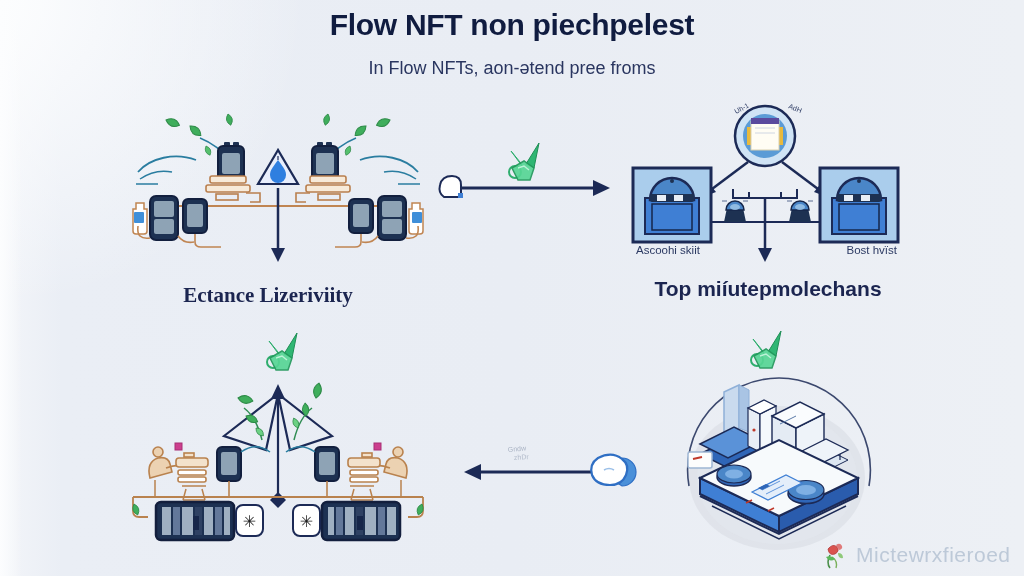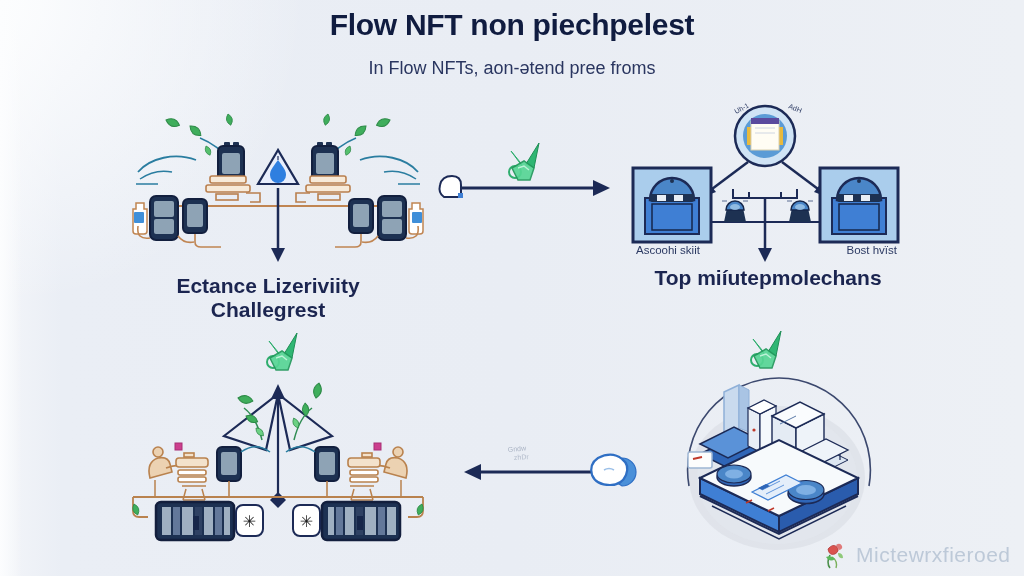--- a/index.html
+++ b/index.html
@@ -10,22 +10,22 @@
       radial-gradient(circle at 0% 0%, #fcfdfe 0%, rgba(252,253,254,0) 26%),
       linear-gradient(90deg,#f3f5f9 0%,#eaeef5 6%,#e9edf4 50%,#edf0f5 100%);
   }
   .edge-fade{position:absolute;left:0;top:0;width:22px;height:100%;
     background:linear-gradient(90deg,#fcfdfe,rgba(252,253,254,0));}
   .title-block{position:absolute;left:0;top:8px;width:100%;text-align:center;}
   .title{font-size:30px;font-weight:bold;color:#101c40;letter-spacing:-0.3px;}
   .subtitle{margin-top:14px;font-size:18px;font-weight:500;color:#2a3660;line-height:24px;}
   .diagram-label{position:absolute;width:280px;text-align:center;
     font-size:21px;font-weight:bold;color:#1b2550;line-height:24px;}
-  .label-left{left:128px;top:274px;}
-  .label-right{left:628px;top:266px;}
+  .label-left{left:128px;top:283px;font-family:Liberation Serif, serif;}
+  .label-right{left:628px;top:277px;}
   .watermark{position:absolute;left:824px;top:541px;display:flex;align-items:center;gap:6px;}
   .watermark-text{font-size:21px;font-weight:500;color:#bdc9d8;letter-spacing:.5px;}
   svg.canvas{position:absolute;left:0;top:0;}
   text{font-family:"Liberation Sans",sans-serif;}
 </style>
 </head>
 <body>
 
 <div class="stage">
   <div class="edge-fade"></div>
@@ -303,21 +303,20 @@
         <polygon points="752,492 786,475 802,483 768,500" fill="#e4eefa" stroke="#3f7fd4" stroke-width="1.2"></polygon>
         <path d="M762,490 l18,-9 M766,494 l18,-9" stroke="#3f7fd4" stroke-width="0.8"></path>
         <polygon points="758,488 766,484 770,486 762,490" fill="#2f66b8"></polygon>
       </g>
       <path d="M746,503 l6,-3 M768,511 l6,-3" stroke="#c0392b" stroke-width="1.6"></path>
     </g>
   </svg>
 
   <div class="diagram-label label-left">
     <div>Ectance Lizeriviity</div>
-    <div>Challegrest</div>
   </div>
   <div class="diagram-label label-right">
     <div>Top miíutepmolechans</div>
   </div>
 
   <div class="watermark">
     <svg width="26" height="28" viewBox="0 0 26 28">
       <path d="M6,14 q-4,8 0,13" fill="none" stroke="#4a8f4a" stroke-width="1.6"></path>
       <path d="M8,16 q6,4 4,11" fill="none" stroke="#7ab05c" stroke-width="1.4"></path>
       <path d="M4,8 q5,-6 9,-2 q3,4 -2,7 q-6,2 -7,-5 z" fill="#d9534f" stroke="#b23b3b" stroke-width="0.8"></path>

